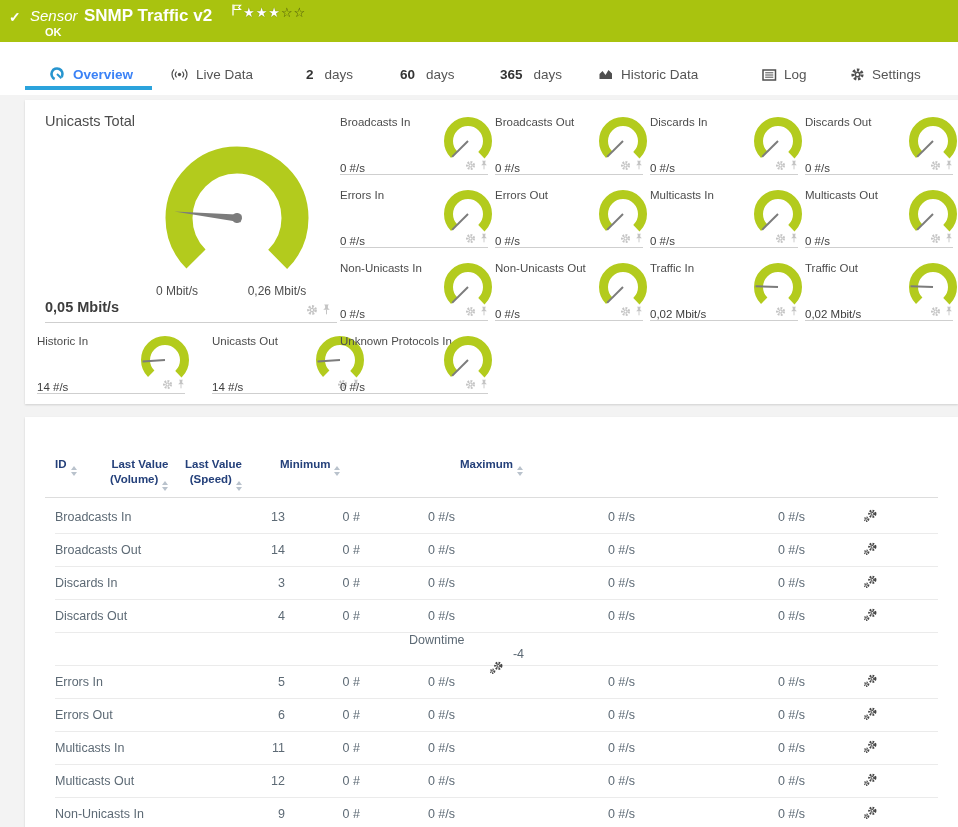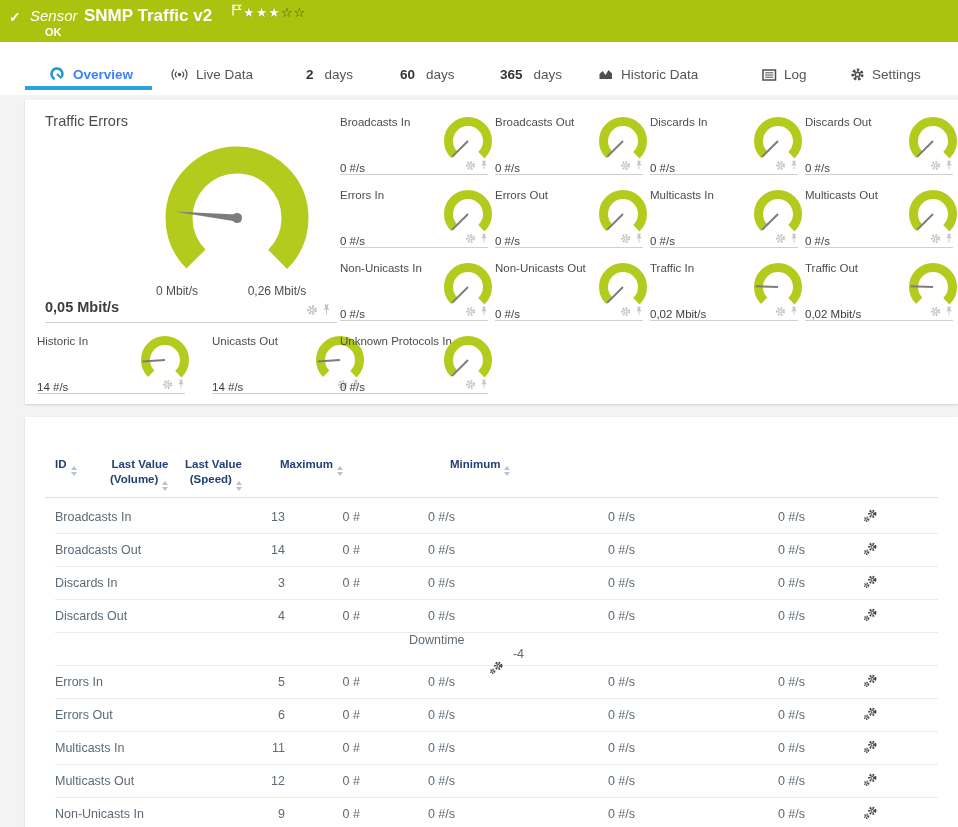--- a/index.html
+++ b/index.html
@@ -153,21 +153,21 @@
       </svg>
     </span>
     <span class="tab-label">Settings</span>
   </div>
   <div class="tab-underline"></div>
 </div>
 
 <div class="panel gauges-panel">
 
   <div>
-    <div class="bt-label">Traffic Errors</div>
+    <div class="bt-label">Unicasts Total</div>
     <svg class="bt-svg" width="170" height="170" viewBox="0 0 170 170">
       <circle class="arc-big" cx="85" cy="85" r="58" stroke-dasharray="273.4 364.4" transform="rotate(135 85 85)"></circle>
       <g id="big-needle" transform="rotate(276 85 85)">
         <polygon class="needle-big" points="85,22 81.2,89 88.8,89"></polygon>
         <circle class="needle-big" cx="85" cy="85" r="5"></circle>
       </g>
     </svg>
     <div class="bt-scale-min">0 Mbit/s</div>
     <div class="bt-scale-max">0,26 Mbit/s</div>
     <div class="bt-value">0,05 Mbit/s</div>
@@ -568,28 +568,28 @@
             <i class="d"></i>
           </span></span>
     </div>
     <div class="th c-speed">
       <span class="hlines"><span>Last Value</span><br>
       <span>(Speed)</span><span class="updown">
             <i class="u"></i>
             <i class="d"></i>
           </span></span>
     </div>
-    <div class="th c-max">
-      <span class="hlines"><span>Maximum</span><span class="updown">
+    <div class="th c-min">
+      <span class="hlines"><span>Minimum</span><span class="updown">
             <i class="u"></i>
             <i class="d"></i>
           </span></span>
     </div>
-    <div class="th c-min">
-      <span class="hlines"><span>Minimum</span><span class="updown">
+    <div class="th c-max">
+      <span class="hlines"><span>Maximum</span><span class="updown">
             <i class="u"></i>
             <i class="d"></i>
           </span></span>
     </div>
     <div class="th c-edit"></div>
   </div>
   <div class="thead-line"></div>
   <div id="table-rows">
       <div class="trow" style="top: 84px;">
     <div class="td c-channel">Broadcasts In</div>

